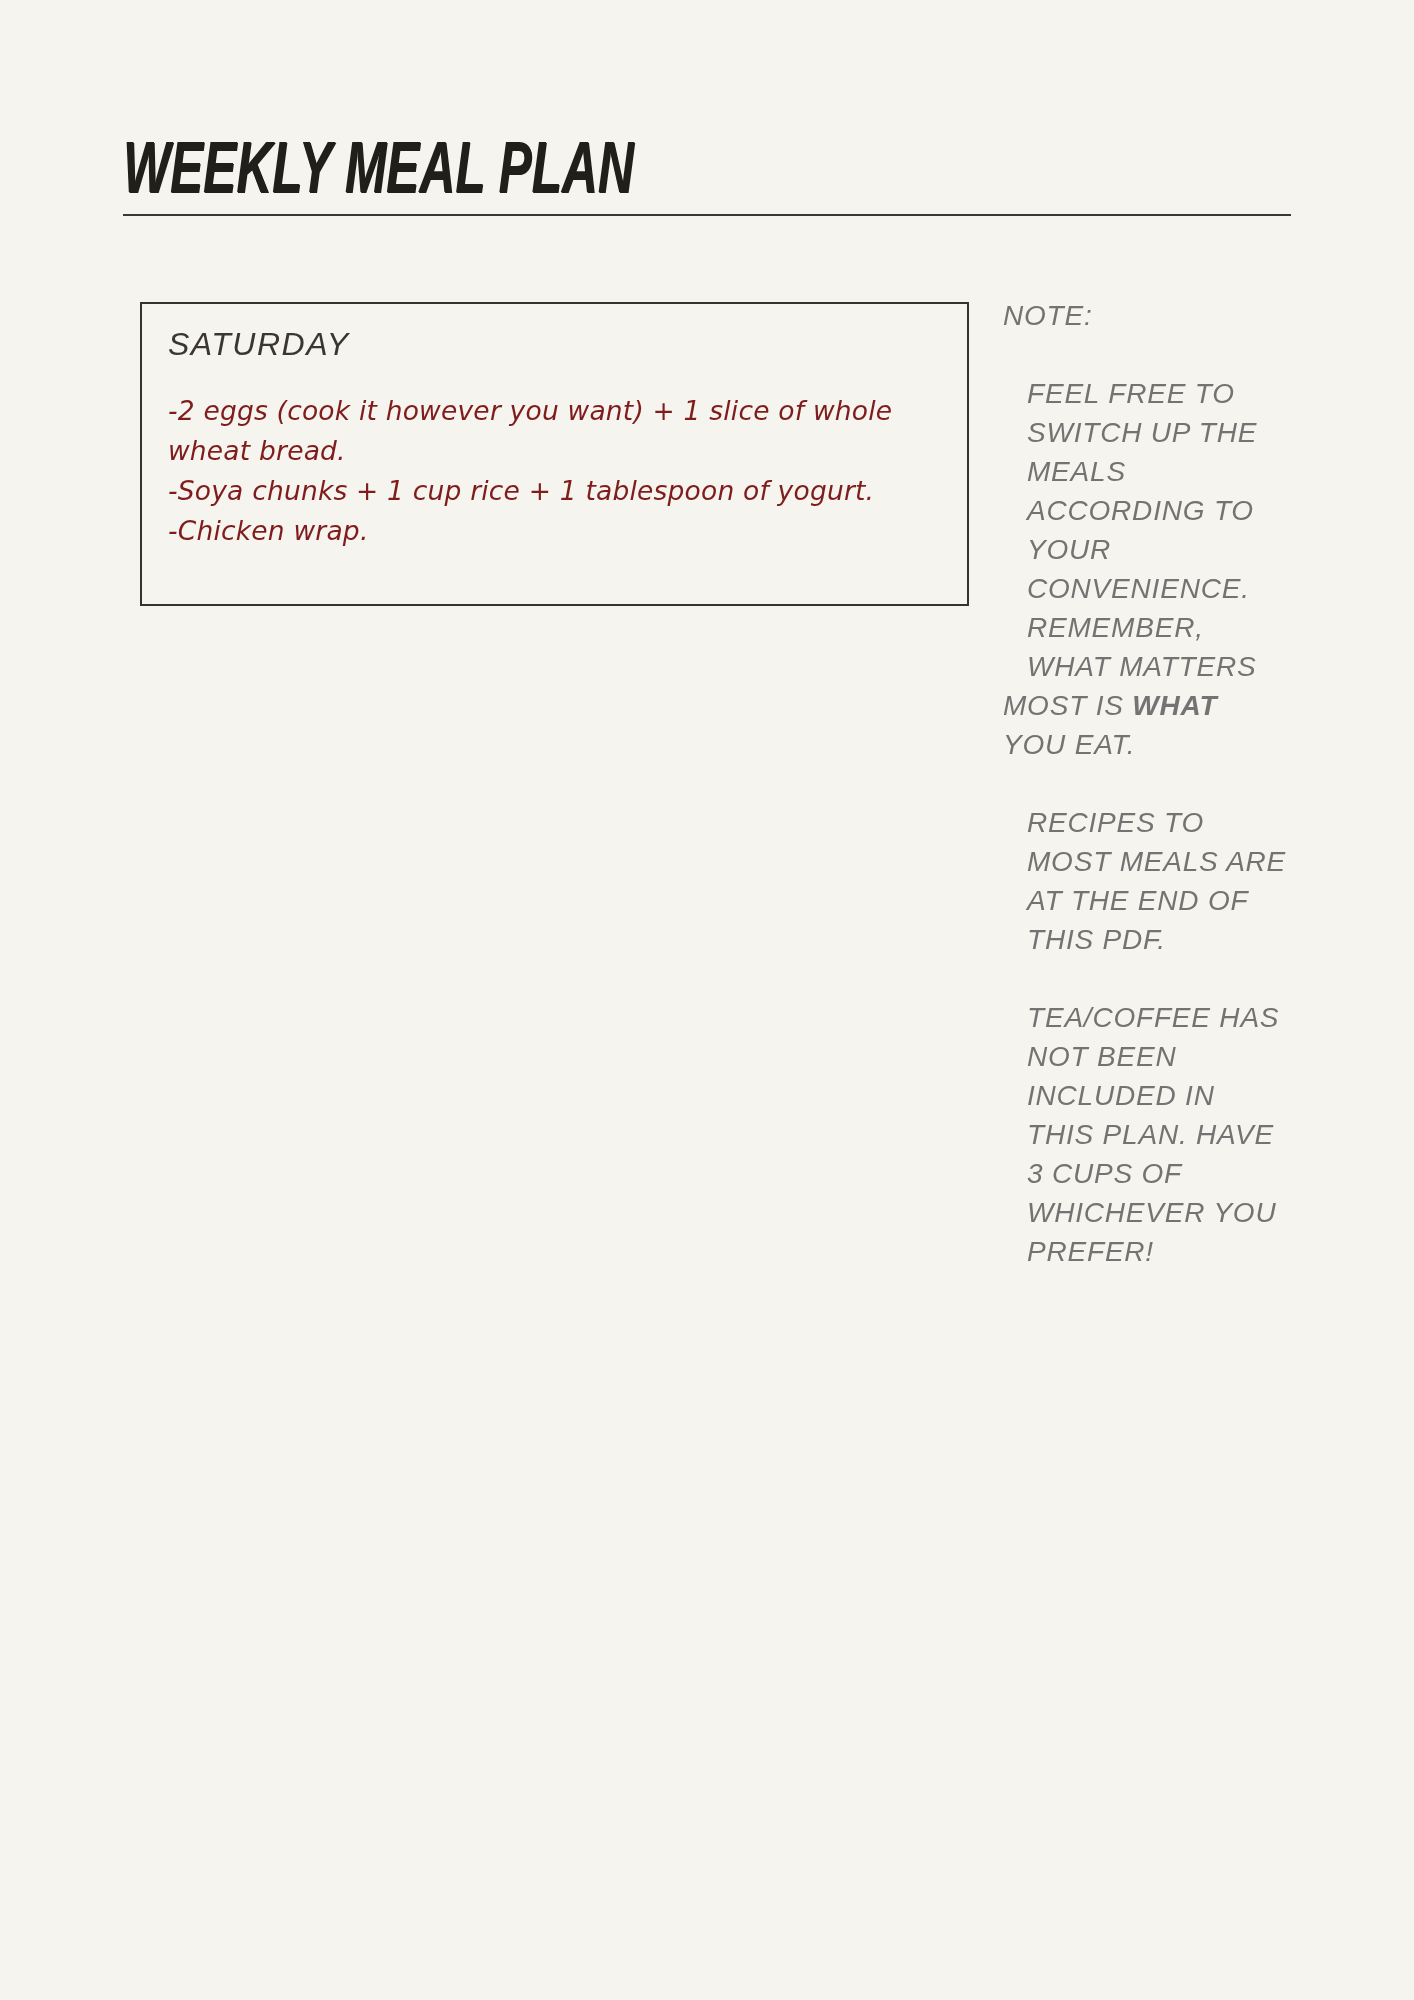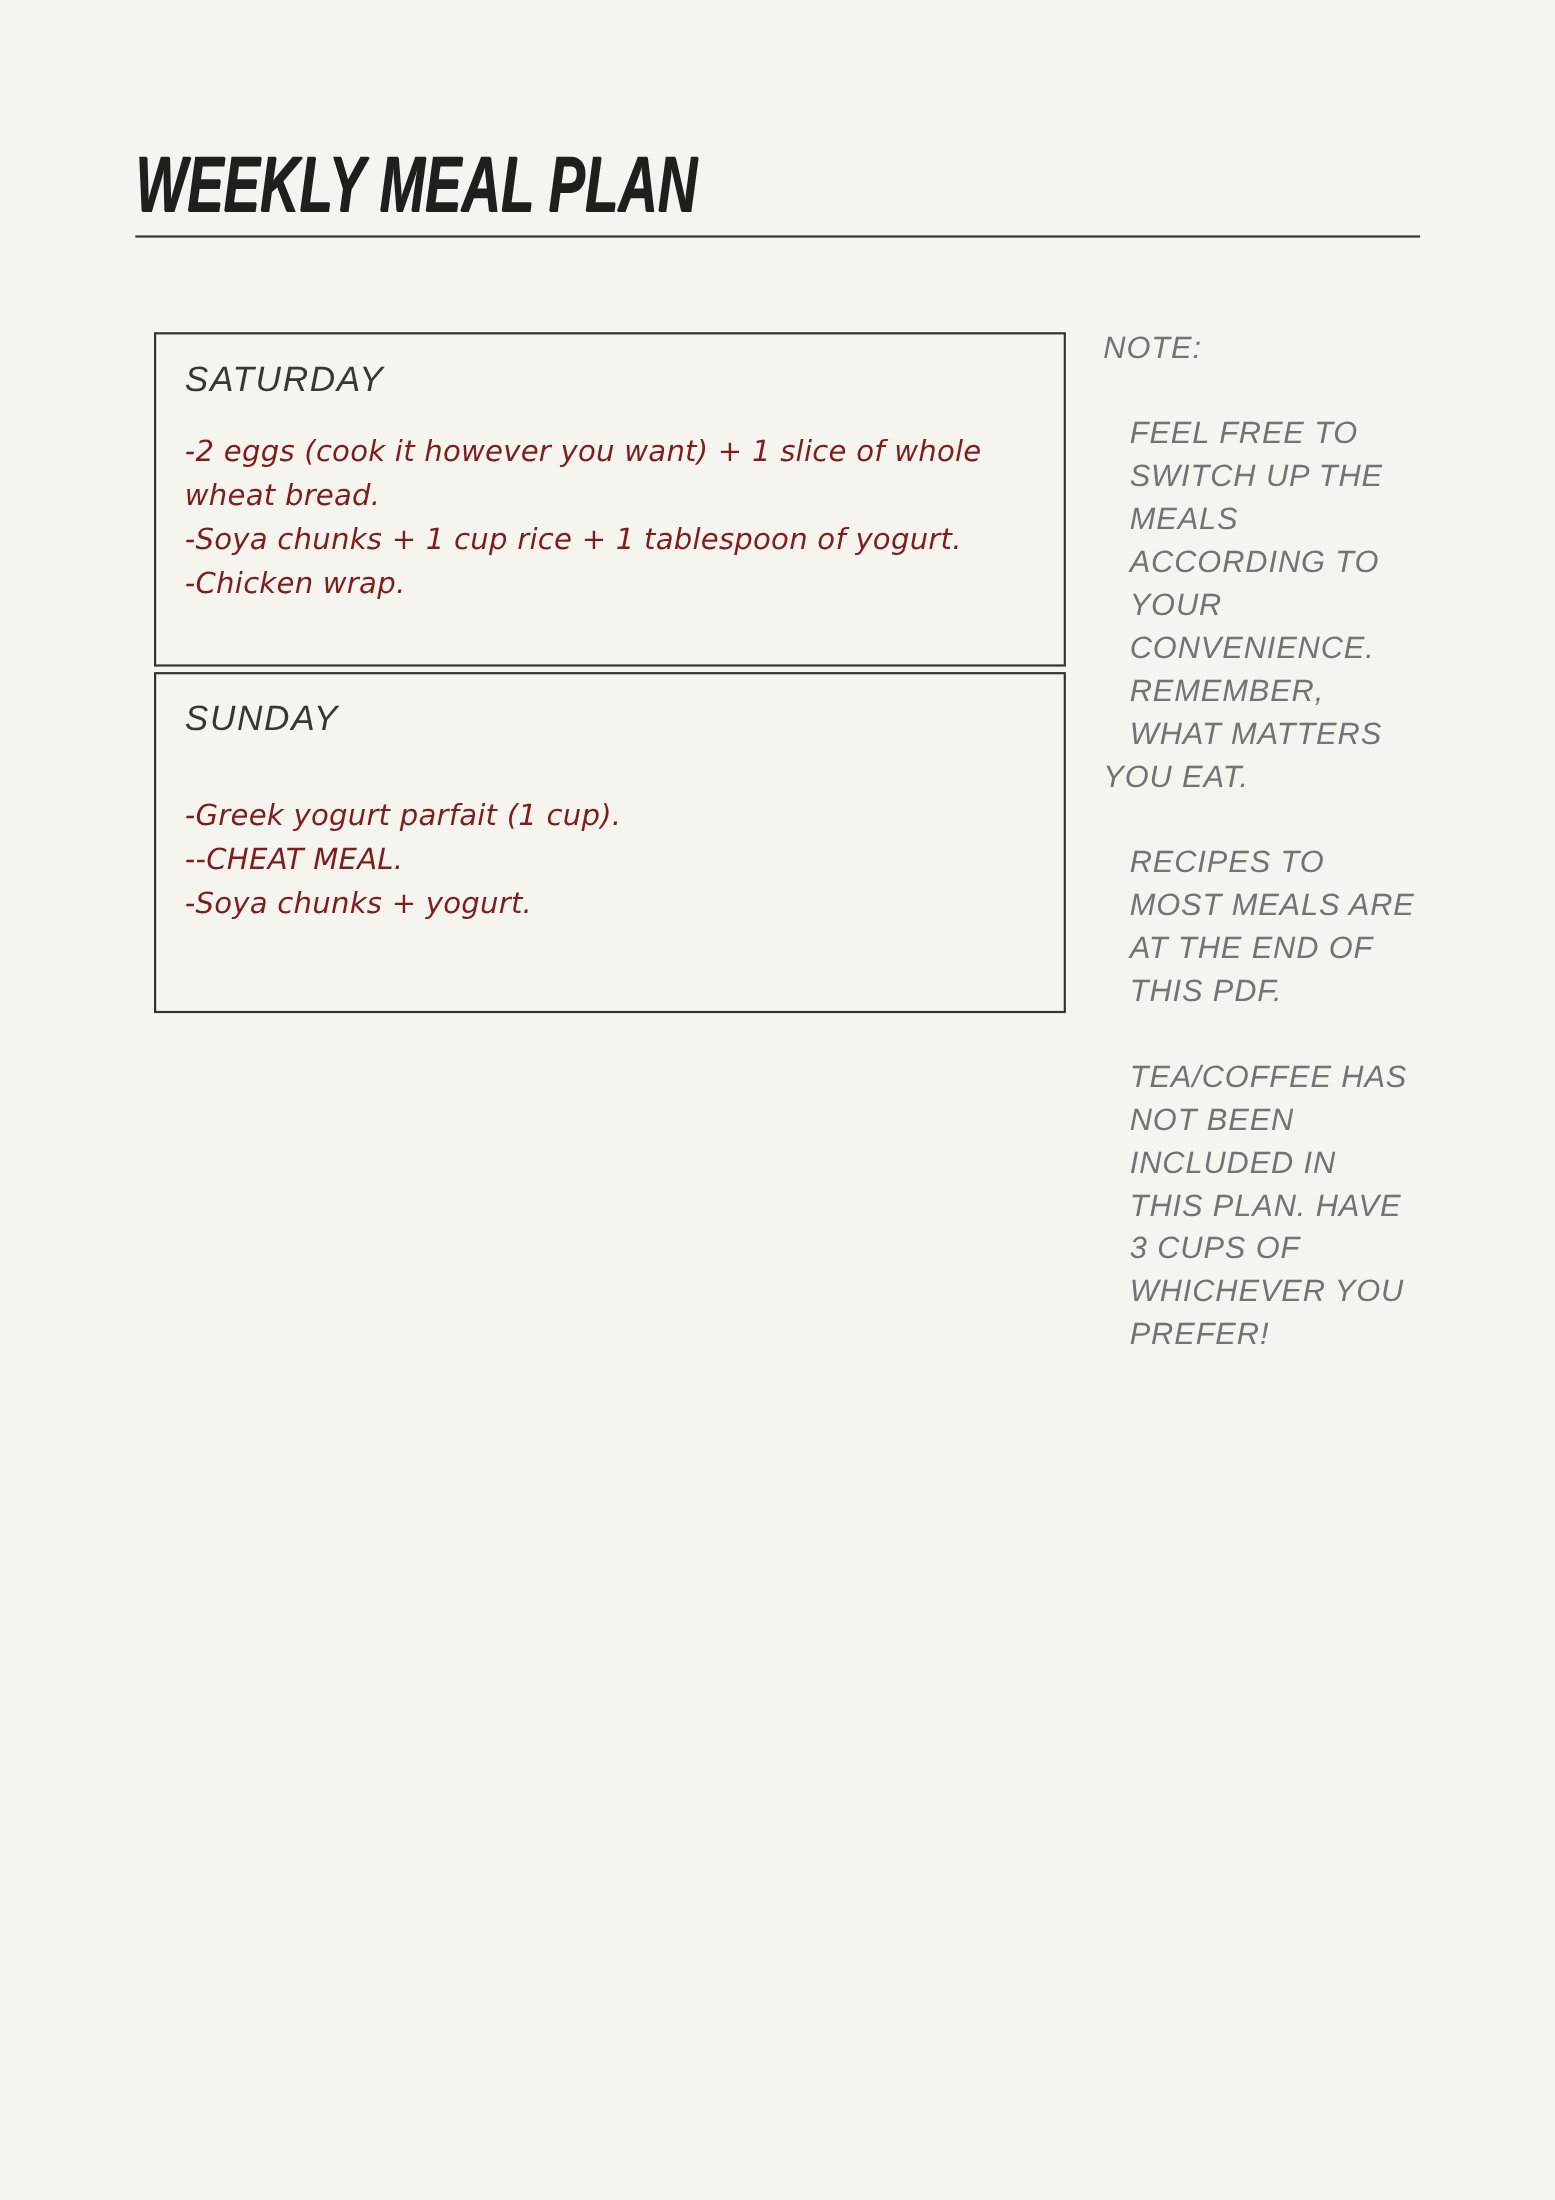--- a/index.html
+++ b/index.html
@@ -118,37 +118,32 @@
   <div class="title-rule"></div>
 
   <div class="day-card saturday">
     <div class="day-title">SATURDAY</div>
     <div class="meal-lines">-2 eggs (cook it however you want) + 1 slice of whole
 wheat bread.
 -Soya chunks + 1 cup rice + 1 tablespoon of yogurt.
 -Chicken wrap.</div>
   </div>
 
-  <div class="day-card sunday">
-    <div class="day-title">SUNDAY</div>
-    <div class="meal-lines">-Greek yogurt parfait (1 cup).
---CHEAT MEAL.
--Soya chunks + yogurt.</div>
-  </div>
 
   <div class="note">
     <div class="note-heading">NOTE:</div>
     <div class="note-para">FEEL FREE TO
 SWITCH UP THE
 MEALS
 ACCORDING TO
 YOUR
 CONVENIENCE.
 REMEMBER,
 WHAT MATTERS</div>
+    <div class="note-line"><span>MOST IS </span><strong>WHAT</strong></div>
     <div class="note-line">YOU EAT.</div>
     <div class="note-para spaced">RECIPES TO
 MOST MEALS ARE
 AT THE END OF
 THIS PDF.</div>
     <div class="note-para spaced">TEA/COFFEE HAS
 NOT BEEN
 INCLUDED IN
 THIS PLAN. HAVE
 3 CUPS OF

